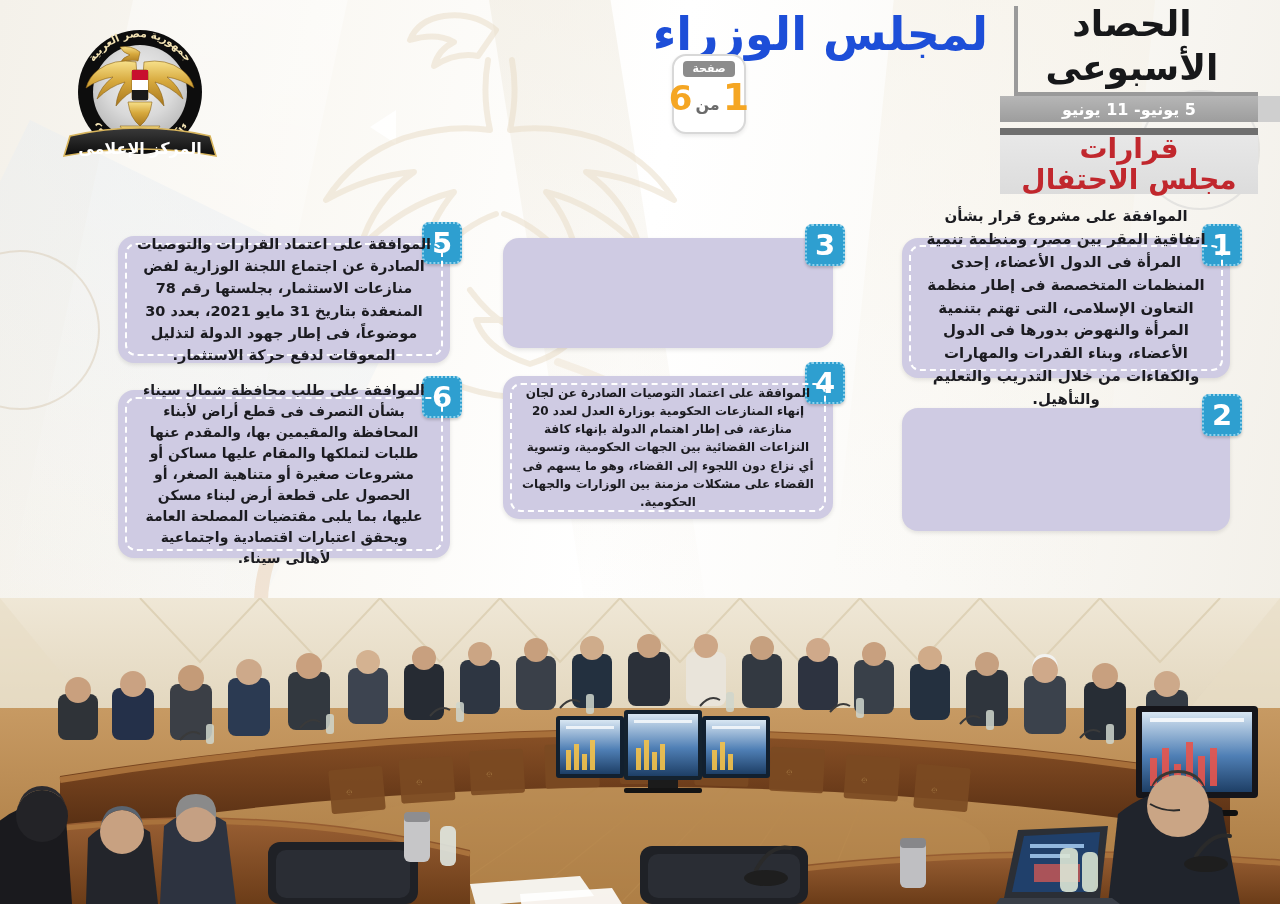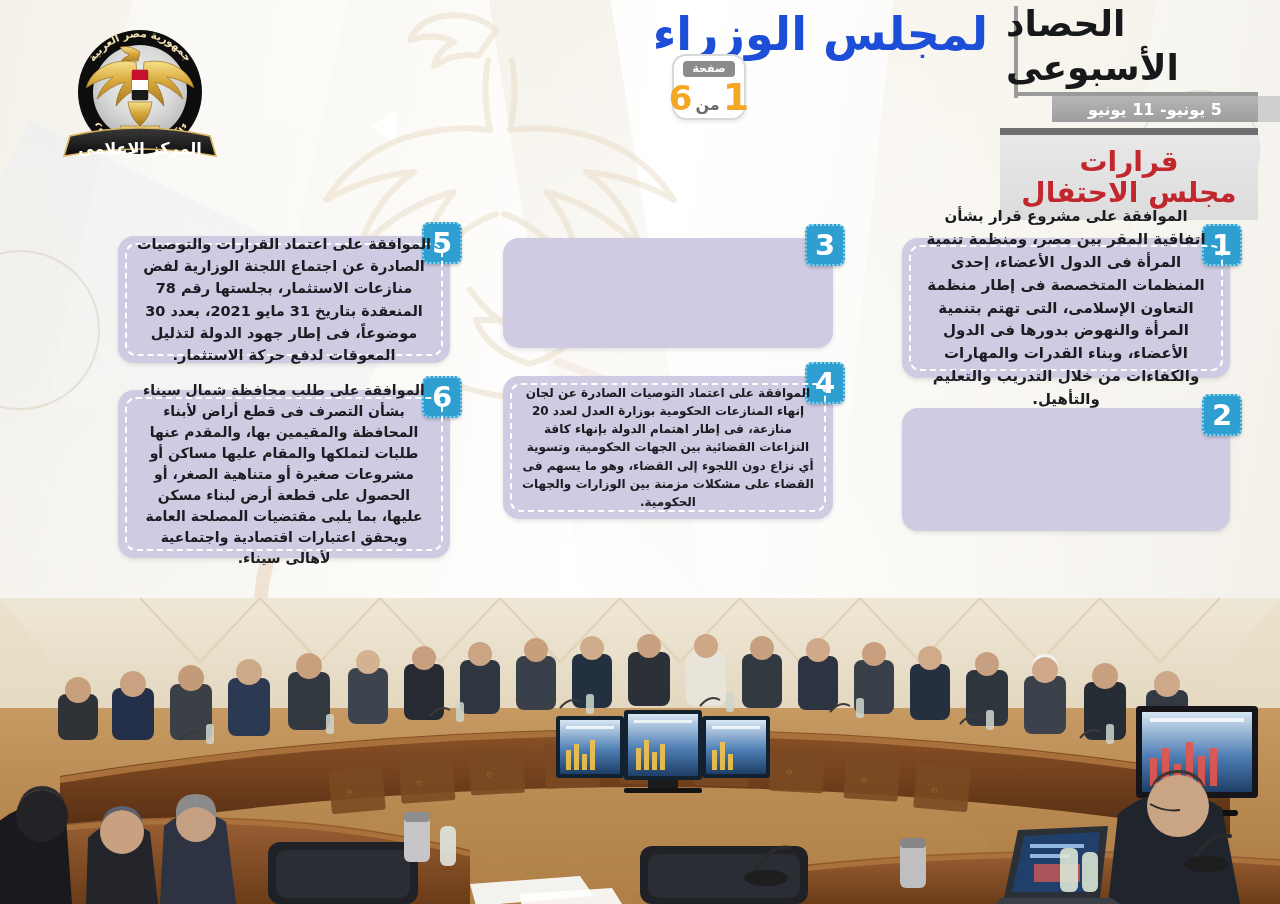--- a/index.html
+++ b/index.html
@@ -103,21 +103,21 @@
     color: #1d4ed8;
     letter-spacing: -1px;
     white-space: nowrap;
     line-height: 1.15;
   }
 
   .headline-side {
     position: absolute;
     right: 22px; top: 2px;
     width: 258px;
-    text-align: left;
+    text-align: center;
     font-size: 36px;
     font-weight: 700;
     color: #17181a;
     line-height: 1.22;
     padding-left: 6px;
     margin-left: 34px;
   }
   .headline-side .l1, .headline-side .l2 { display: block; }
 
   .header-rule-v {
@@ -129,59 +129,59 @@
   .header-rule-h {
     position: absolute;
     right: 22px; top: 92px;
     width: 244px; height: 4px;
     background: #9a9a9a;
   }
 
   .date-band {
     position: absolute;
     right: 22px; top: 96px;
-    width: 206px; height: 26px;
+    width: 258px; height: 26px;
     background: linear-gradient(180deg, #b6b6b6, #9d9d9d);
     color: #ffffff;
     font-size: 16px;
     font-weight: 700;
     display: flex;
     align-items: center;
     justify-content: center;
     letter-spacing: 0;
   }
   .date-band-tail {
     position: absolute;
     right: 0px; top: 96px;
     width: 22px; height: 26px;
     background: #cfcfcf;
   }
 
   .redblock {
     position: absolute;
     right: 22px; top: 128px;
-    width: 258px; height: 92px;
+    width: 258px; height: 66px;
     background: linear-gradient(180deg, #e8e8e8, #dcdcdc);
     border-top: 7px solid #6f6f6f;
     display: flex;
     flex-direction: column;
     align-items: center;
     justify-content: center;
   }
   .redblock .r1, .redblock .r2 {
     color: #c1272d;
     font-weight: 700;
     font-size: 28px;
     line-height: 1.08;
   }
 
   .page-badge {
     position: absolute;
     left: 672px; top: 54px;
-    width: 74px; height: 66px;
+    width: 74px; height: 80px;
     background: #ffffff;
     border: 2px solid #d8d8d8;
     border-radius: 14px;
     box-shadow: 0 2px 4px rgba(0,0,0,.09);
     display: flex;
     flex-direction: column;
     align-items: center;
     justify-content: flex-start;
     padding-top: 5px;
   }

